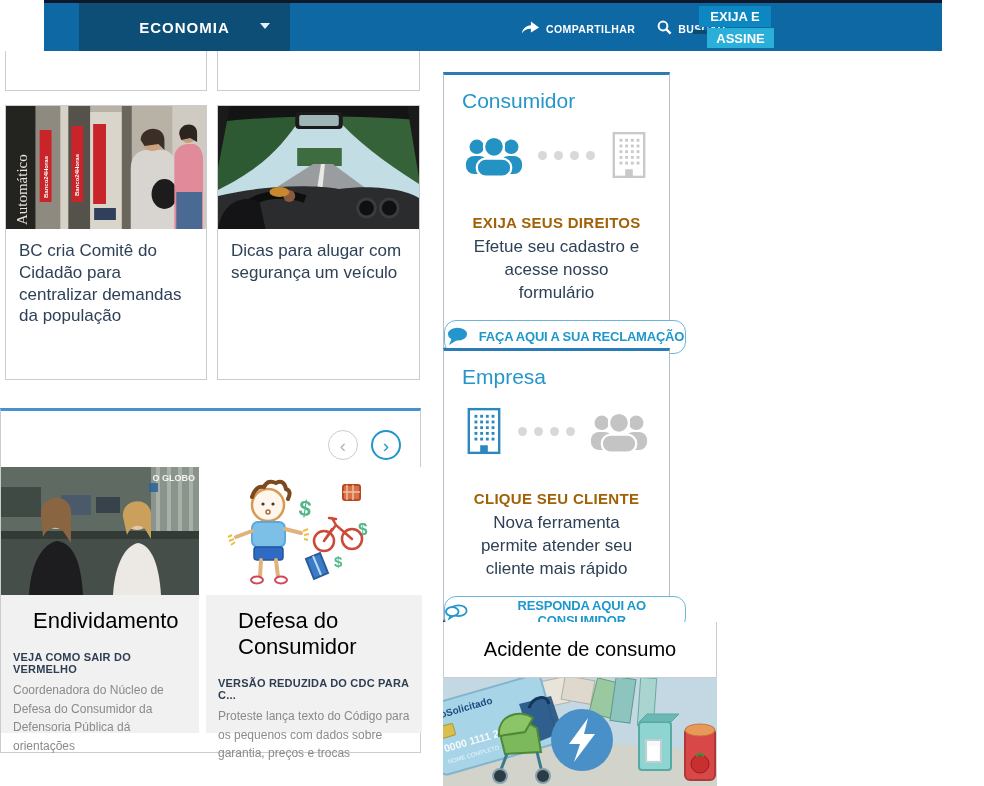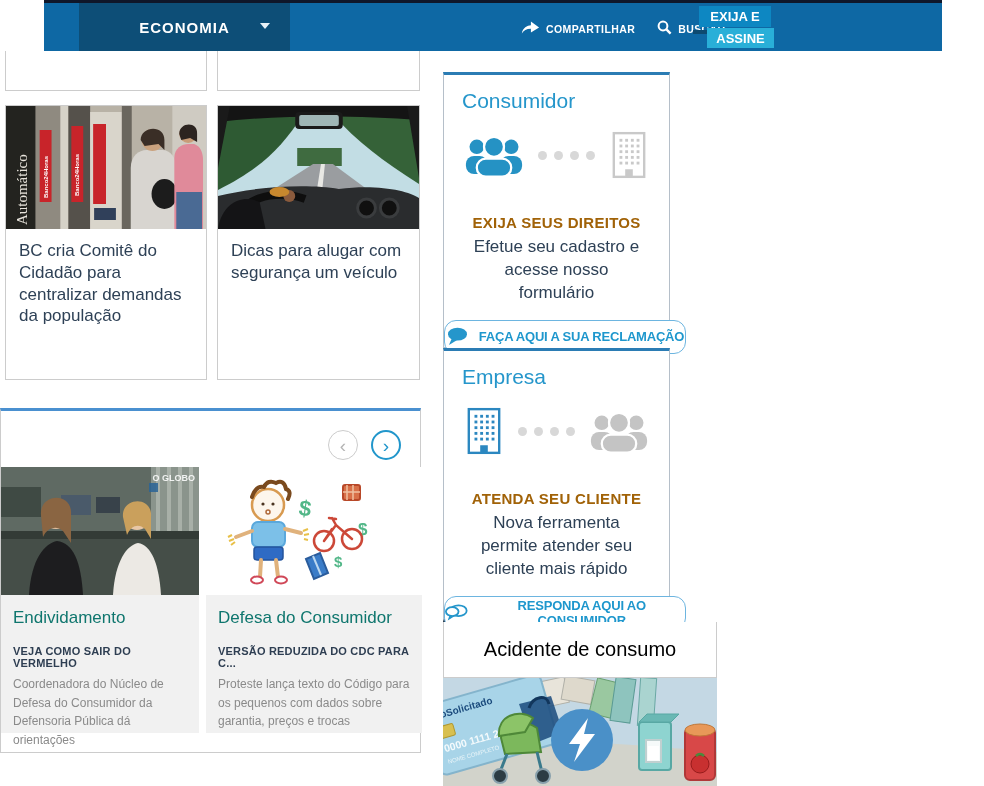--- a/index.html
+++ b/index.html
@@ -46,21 +46,21 @@
               cursor:pointer;box-sizing:border-box;}
   .nav-prev{right:62px;top:19px;border:1px solid #ccc;color:#b5b5b5;}
   .nav-next{right:19px;top:19px;border:2px solid #2196cb;color:#2196cb;}
   .cell-video{position:absolute;top:56px;height:128px;overflow:hidden;cursor:pointer;}
   .cell-video.v1{left:0;width:198px;}
   .cell-video.v2{left:205px;width:216px;background:#fff;}
   .cell-txt{position:absolute;top:184px;height:138px;background:#f1f1f1;box-sizing:border-box;
             padding:13px 12px;}
   .cell-txt.t1{left:0;width:198px;}
   .cell-txt.t2{left:205px;width:216px;}
-  .item-title{font-size:17px;color:#0f766e;cursor:pointer;}
+  .item-title{font-size:22px;color:#000000;cursor:pointer;margin-left:20px;}
   .item-kicker{margin-top:17px;font-size:11px;font-weight:bold;color:#2e3e52;letter-spacing:.2px;}
   .item-summary{margin-top:6px;font-size:12px;line-height:1.55;color:#8a8a8a;}
 
   
   .panel{position:absolute;left:443px;width:227px;background:#fff;box-sizing:border-box;
          border:1px solid #b5bfc9;border-top:3px solid #2b7cb4;text-align:center;}
   .panel-consumer{top:72px;height:276px;}
   .panel-company{top:348px;height:274px;border-bottom:3px solid #16283a;}
   .panel-title{text-align:left;padding:14px 0 0 18px;color:#2596cb;font-size:21px;}
   .icons-row{margin-top:13px;height:58px;display:flex;align-items:center;justify-content:center;gap:15px;}
@@ -333,21 +333,21 @@
       </div>
       <svg width="58" height="46" viewBox="0 0 64 48">
         <circle cx="13" cy="15" r="8" fill="#c4c4c4"></circle>
         <rect x="1" y="25" width="24" height="20" rx="9" fill="#c4c4c4"></rect>
         <circle cx="51" cy="15" r="8" fill="#c4c4c4"></circle>
         <rect x="39" y="25" width="24" height="20" rx="9" fill="#c4c4c4"></rect>
         <circle cx="32" cy="15" r="11" fill="#c4c4c4" stroke="#ffffff" stroke-width="2.5"></circle>
         <rect x="13" y="28" width="38" height="20" rx="10" fill="#c4c4c4" stroke="#ffffff" stroke-width="2.5"></rect>
       </svg>
     </div>
-    <div class="panel-kicker">ATENDA SEU CLIENTE</div>
+    <div class="panel-kicker">CLIQUE SEU CLIENTE</div>
     <div class="panel-desc">Nova ferramenta permite atender seu cliente mais rápido</div>
     <div class="panel-btn">
       <svg width="25" height="19" viewBox="0 0 26 20">
         <ellipse cx="15" cy="8" rx="9" ry="6" fill="none" stroke="#2596cb" stroke-width="2"></ellipse>
         <ellipse cx="8" cy="9" rx="7" ry="5" fill="#ffffff" stroke="#2596cb" stroke-width="2"></ellipse>
         <polygon points="5,13 3,19 11,14" fill="#2596cb"></polygon>
       </svg>
       <span>RESPONDA AQUI AO CONSUMIDOR</span>
     </div>
   </div>

